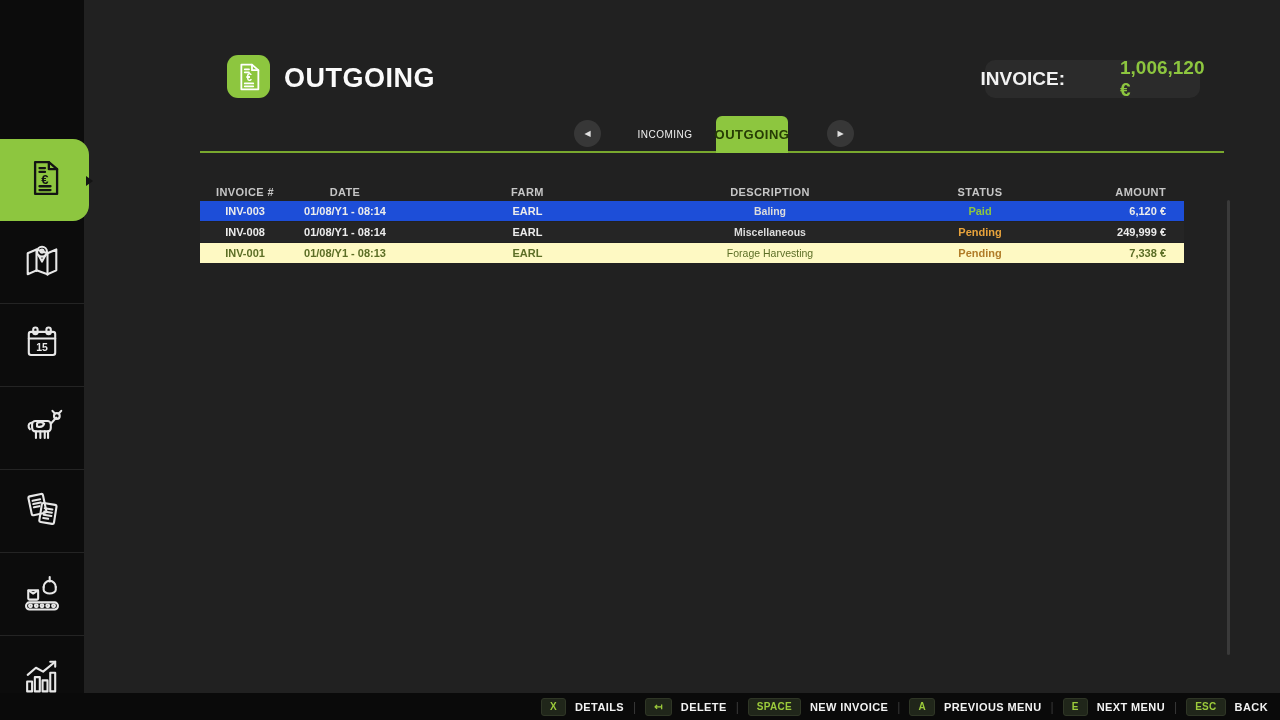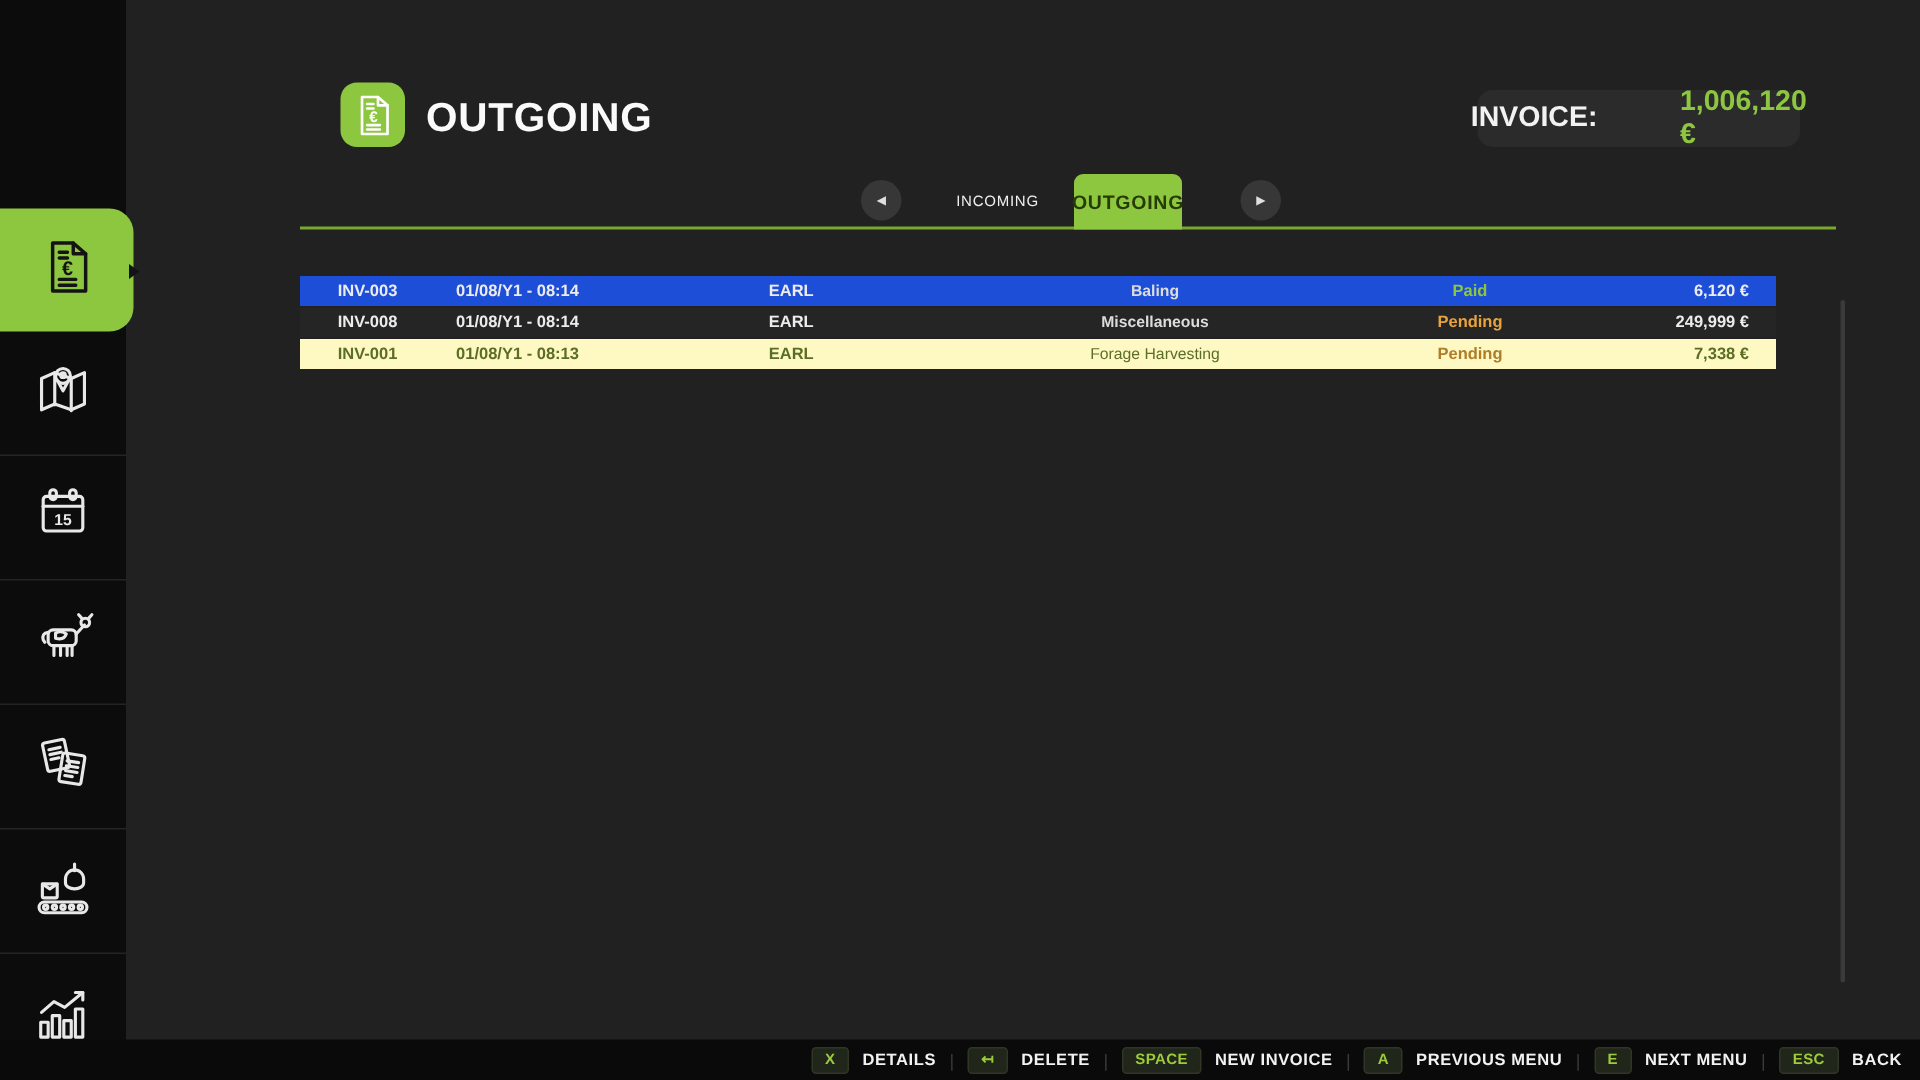--- a/index.html
+++ b/index.html
@@ -201,20 +201,28 @@
   <div class="arrow-btn arrow-prev">
     <span>◀</span>
   </div>
   <div class="tab-incoming">INCOMING</div>
   <div class="tab-outgoing">OUTGOING</div>
   <div class="arrow-btn arrow-next">
     <span>▶</span>
   </div>
 
   <div class="table">
+    <div class="trow thead">
+      <div class="c-inv">INVOICE #</div>
+      <div class="c-date">DATE</div>
+      <div class="c-farm">FARM</div>
+      <div class="c-desc">DESCRIPTION</div>
+      <div class="c-stat">STATUS</div>
+      <div class="c-amt">AMOUNT</div>
+    </div>
 
     <div class="trow row-a">
       <div class="c-inv">INV-003</div>
       <div class="c-date">01/08/Y1 - 08:14</div>
       <div class="c-farm">EARL</div>
       <div class="c-desc">Baling</div>
       <div class="c-stat st-paid">Paid</div>
       <div class="c-amt">6,120 €</div>
     </div>
 

